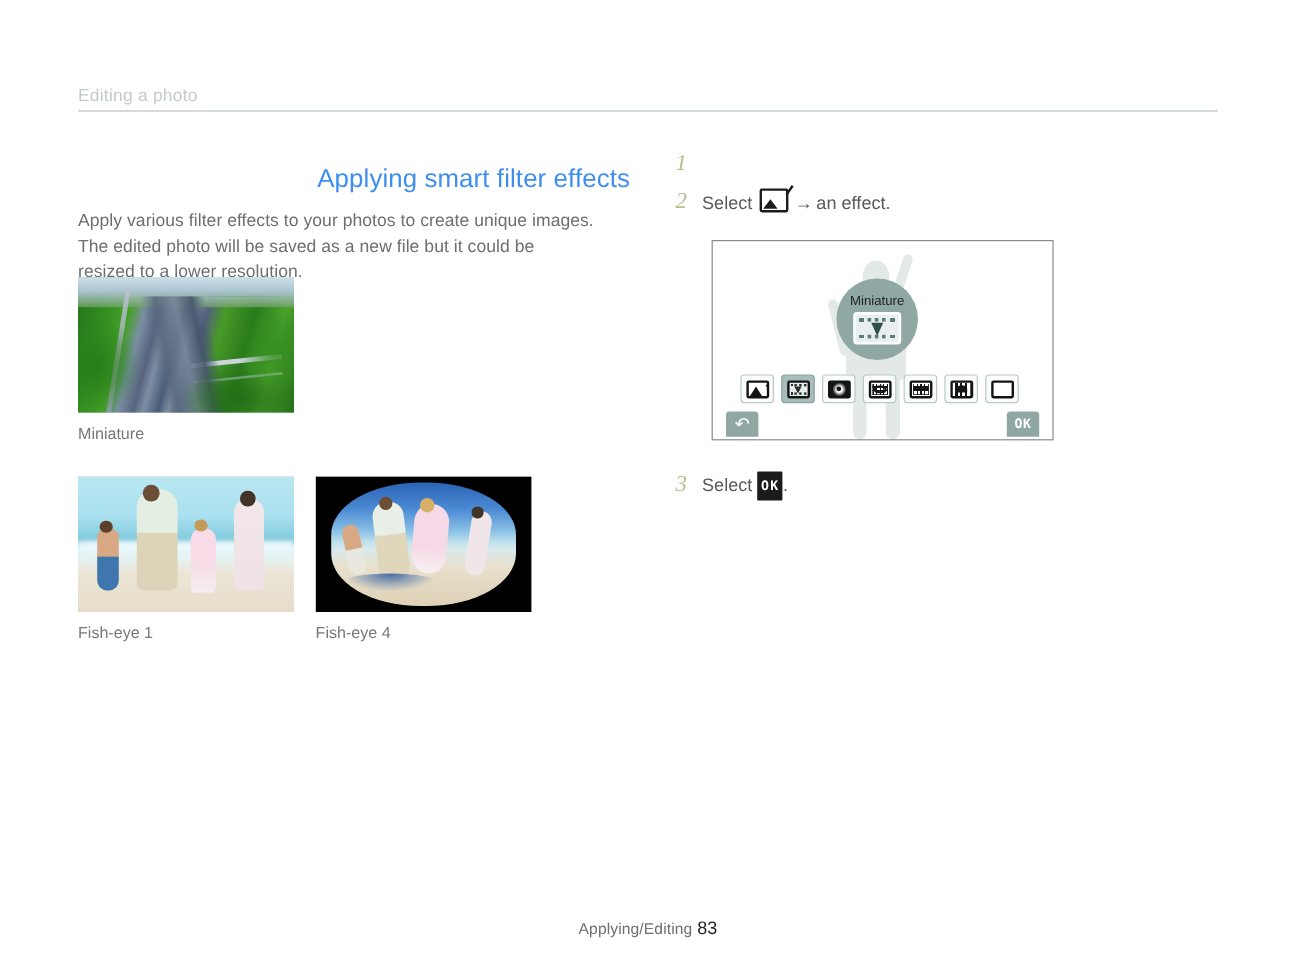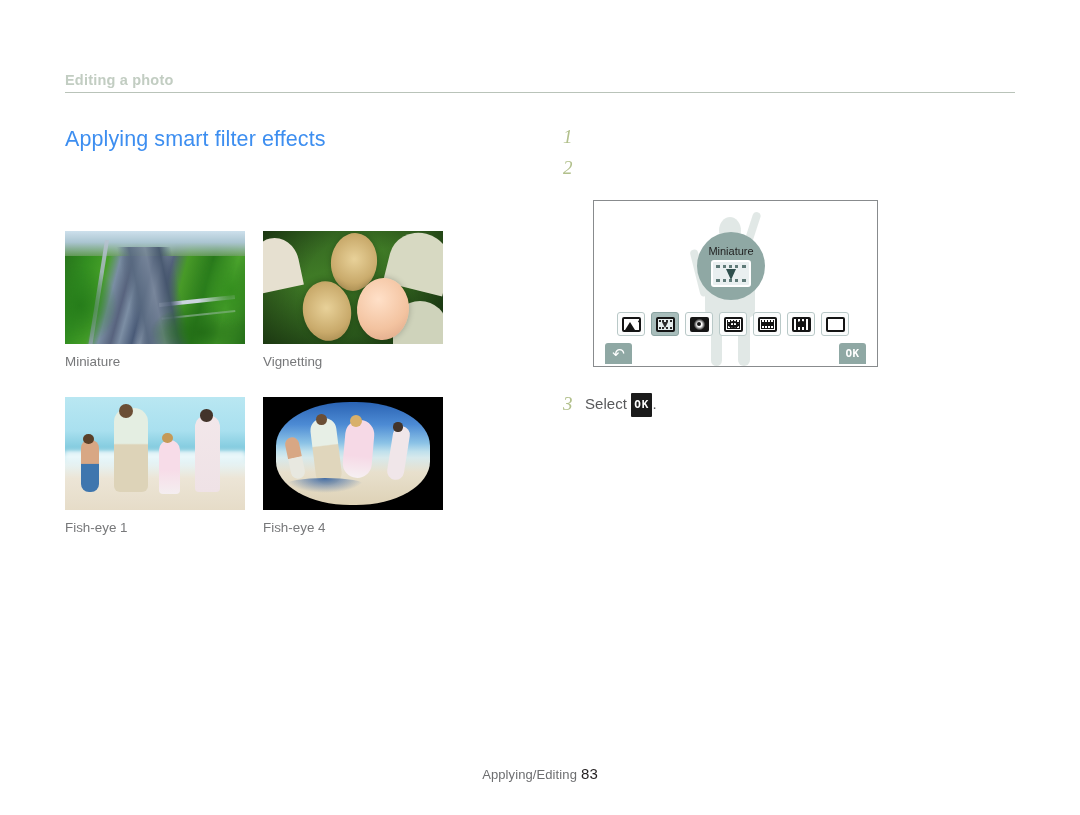--- a/index.html
+++ b/index.html
@@ -16,21 +16,20 @@
     overflow: hidden;
   }
 
   
   .section-header {
     position: absolute;
     left: 65px;
     top: 70px;
     width: 950px;
     height: 26px;
-    font-weight: bold;
   }
   .section-header .label {
     font-size: 14.5px;
     color: #c2cdc2;
     letter-spacing: .2px;
     line-height: 20px;
     display: block;
   }
   .section-header .rule {
     position: absolute;
@@ -49,26 +48,27 @@
     width: 470px;
   }
   .col-right {
     position: absolute;
     left: 563px;
     top: 126px;
     width: 460px;
   }
 
   h1.page-title {
-    margin: 0;
+    margin: 10px;
     font-size: 21.5px;
     font-weight: normal;
     color: #3d8ef0;
     line-height: 26px;
     letter-spacing: .1px;
+    text-align: right;
   }
 
   p.intro {
     margin: 12px 0 0 0;
     font-size: 14.6px;
     line-height: 21.5px;
     color: #6d6e70;
     width: 430px;
     letter-spacing: .05px;
   }
@@ -482,48 +482,36 @@
 </head>
 <body>
 
 <div class="section-header">
   <span class="label">Editing a photo</span>
   <div class="rule"></div>
 </div>
 
 <div class="col-left">
   <h1 class="page-title">Applying smart filter effects</h1>
+  <p class="intro">Apply various filter effects to your photos to create unique images. The edited photo will be saved as a new file but it could be resized to a lower resolution.</p>
 </div>
 
 <div class="samples">
 
   <div class="sample-row">
     <div class="sample">
       <div class="sample-thumb">
         <div class="ph ph-mini">
           <div class="mini-rail"></div>
           <div class="mini-gantry"></div>
         </div>
       </div>
       <div class="sample-caption">Miniature</div>
     </div>
 
-    <div class="sample">
-      <div class="sample-thumb">
-        <div class="ph ph-vig">
-          <div class="shoulder s2"></div>
-          <div class="shoulder s1"></div>
-          <div class="shoulder s3"></div>
-          <div class="face hair f1"></div>
-          <div class="face hair f2"></div>
-          <div class="face f3"></div>
-        </div>
-      </div>
-      <div class="sample-caption">Vignetting</div>
-    </div>
   </div>
 
   <div class="sample-gap"></div>
 
   <div class="sample-row">
     <div class="sample">
       <div class="sample-thumb">
         <div class="ph ph-fe1">
           <div class="person p-mom"></div>
           <div class="person p-mom-h"></div>
@@ -561,20 +549,23 @@
 
 <div class="col-right">
   <div class="steps">
 
     <div class="step">
       <div class="step-num">1</div>
     </div>
 
     <div class="step">
       <div class="step-num">2</div>
+      <div class="step-text">
+        <span>Select</span>&nbsp;<span class="inline-icon icon-smartfilter"></span><span class="arrow">→</span><span>an effect.</span>
+      </div>
     </div>
 
   </div>
 </div>
 
 <div class="screen-mock">
 
   <div class="mock-bg-figure">
     <div class="mbf-armup"></div>
     <div class="mbf-head"></div>

